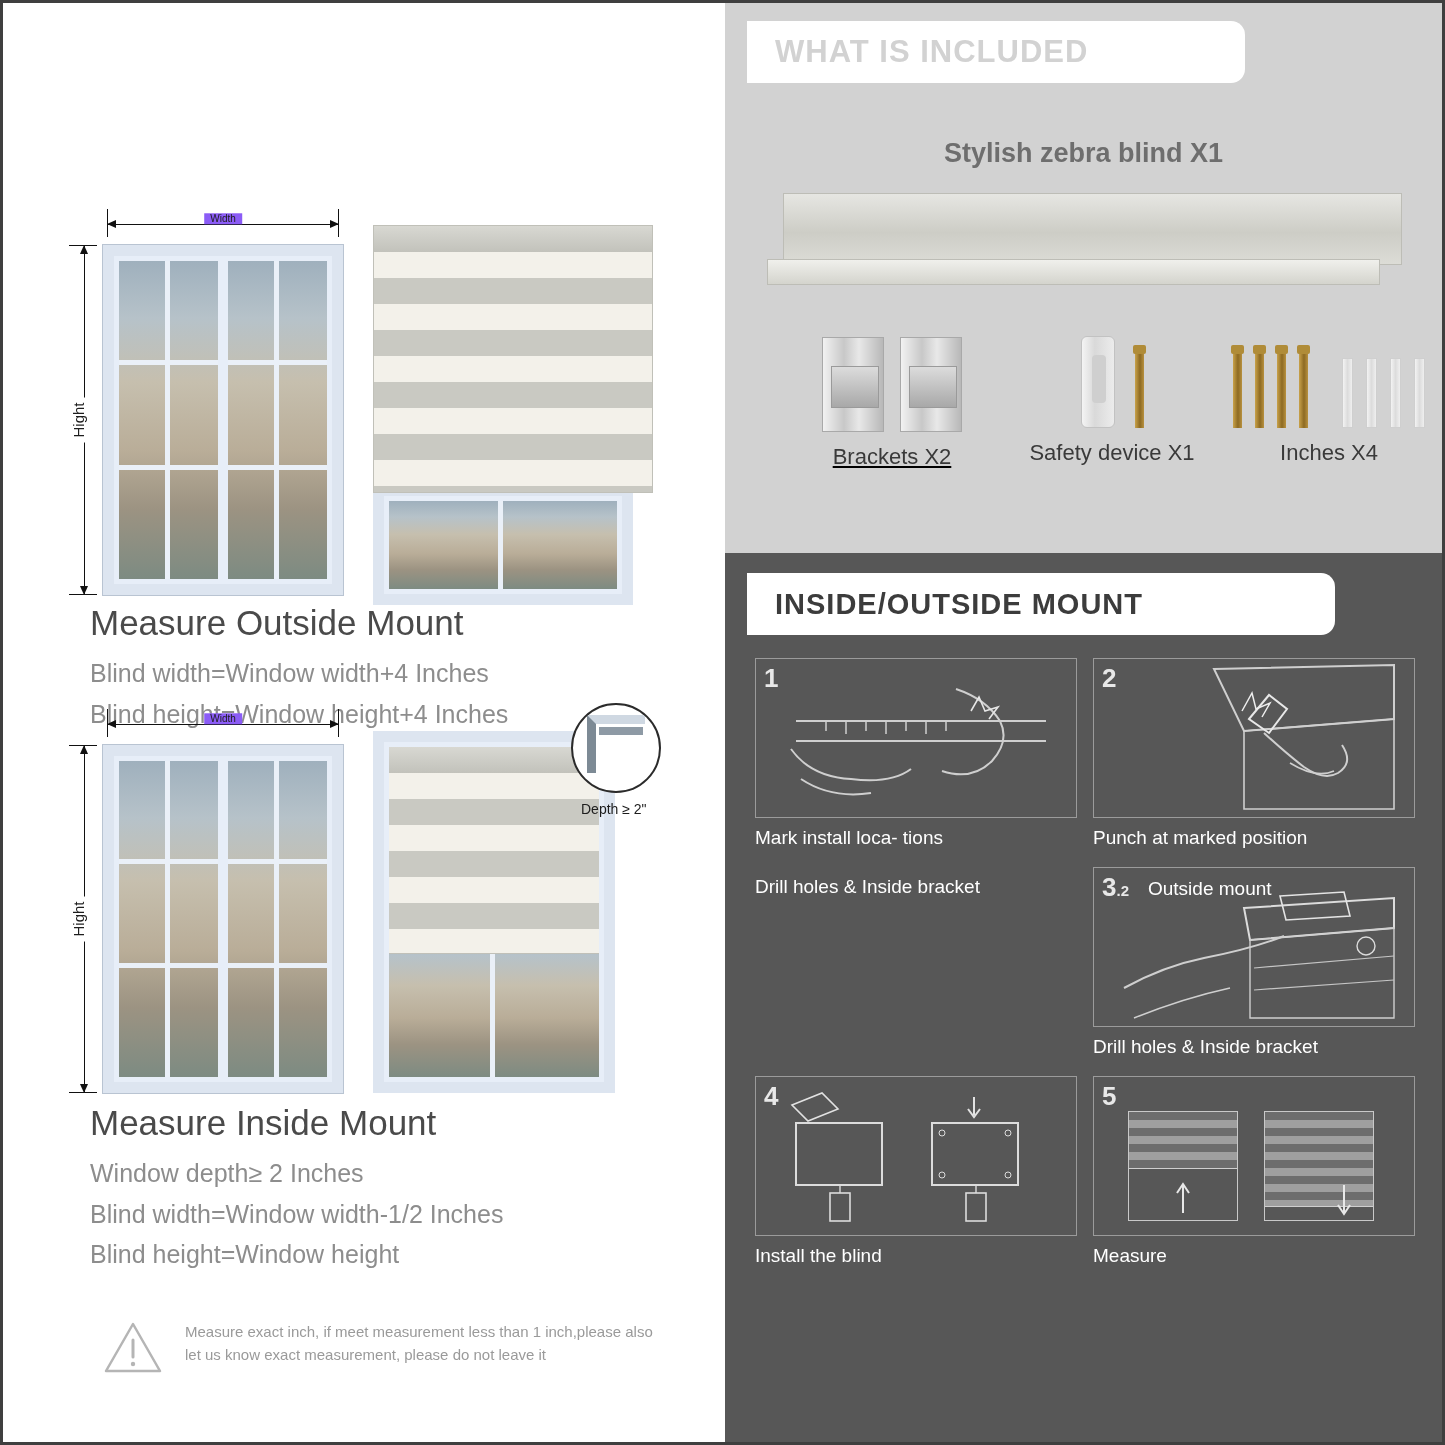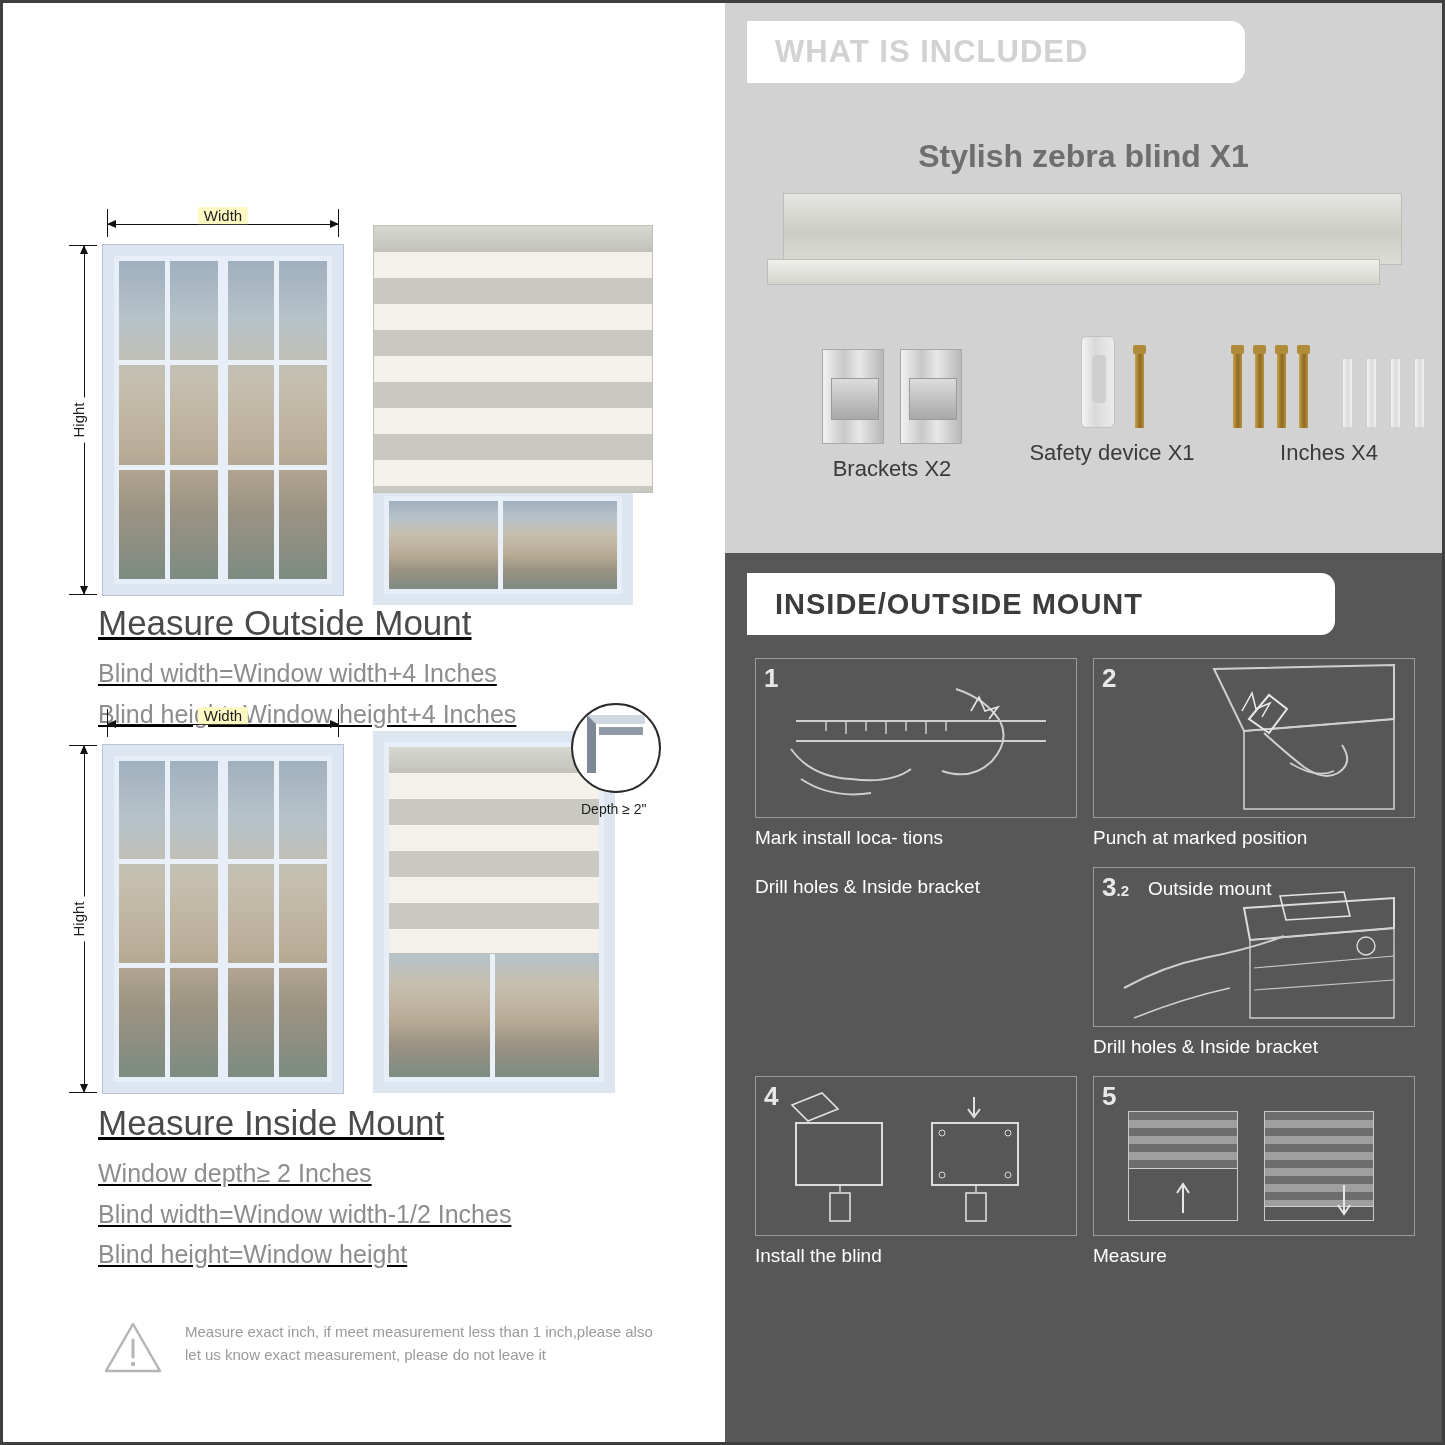--- a/index.html
+++ b/index.html
@@ -36,22 +36,22 @@
   .mb2 { top:690px; }
 
   
   .win-wrap { position:relative; width:716px; height:400px; }
 
   .dim-top {
     position:absolute; display:flex; align-items:center;
     height:14px;
   }
   .dim-label {
-    position:absolute; background:#fef9c3; padding:0 6px;
-    font-size:15px; color:#1d1d1d; left:50%; transform:translate(-50%,-52%);
+    position:absolute; background:#8b5cf6; padding:0 6px;
+    font-size:10px; color:#1d1d1d; left:50%; transform:translate(-50%,-52%);
     white-space:nowrap;
   }
   .arrowline-h { position:absolute; left:0; right:0; top:50%; height:1px; background:#111; }
   .arrowline-h::before, .arrowline-h::after {
     content:""; position:absolute; top:-4px; width:0; height:0;
     border-top:4.5px solid transparent; border-bottom:4.5px solid transparent;
   }
   .arrowline-h::before { left:0; border-right:9px solid #111; }
   .arrowline-h::after { right:0; border-left:9px solid #111; }
   .tick-v { position:absolute; width:1px; background:#111; }
@@ -117,42 +117,42 @@
   .depth-label {
     position:absolute; font-size:14px; color:#1d1d1d; white-space:nowrap;
   }
 
   .heading {
     font-size:35px; color:#4a4a4a; margin:0 0 10px 0; font-weight:normal;
   }
   .bullet {
     font-size:25px; color:#8d8d8d; line-height:1.62; margin:0;
   }
-  .text-block { position:absolute; left:95px;text-decoration:underline; }
+  .text-block { position:absolute; left:87px; }
 
   .note {
     position:absolute; left:100px; top:1318px; display:flex; gap:22px; width:560px;
   }
   .warn-tri {
     width:60px; height:54px; flex:none; position:relative;
   }
   .note-text { font-size:15px; color:#9a9a9a; line-height:1.5; }
 
   
   .right-top {
     position:absolute; left:722px; top:0; width:717px; height:550px;
     background:#d2d2d2;
   }
   .right-top .tab {
     position:absolute; left:22px; top:18px; width:498px;
     background:#ffffff; color:#d2d2d2;
   }
   .included-title {
     position:absolute; left:0; right:0; top:135px; text-align:center;
-    font-size:32px; color:#6e6e6e; font-weight:bold;
+    font-size:27px; color:#6e6e6e; font-weight:bold;
   }
   .blind-product {
     position:absolute; left:42px; top:190px; width:635px; height:105px;
   }
   .bp-body {
     position:absolute; left:16px; top:0; right:0; height:72px;
     background:linear-gradient(to bottom,#e6e6e2,#cdcdc6 55%,#dcdcd6);
     border:1px solid #bdbdb6;
   }
   .bp-bottom {
@@ -380,21 +380,21 @@
     <div class="tab">WHAT IS INCLUDED</div>
 
     <div class="included-title">Stylish zebra blind X1</div>
 
     <div class="blind-product">
       <div class="bp-body"></div>
       <div class="bp-bottom"></div>
     </div>
 
     <div class="parts-row">
-      <div class="part" style="left:20px; top:16px; width:210px;">
+      <div class="part" style="left:20px; top:4px; width:210px;text-decoration:underline;">
         <div style="height:100px; display:flex; align-items:flex-end; justify-content:center; gap:16px;">
           <span class="bracket"></span>
           <span class="bracket"></span>
         </div>
         <div class="part-label">Brackets X2</div>
       </div>
 
       <div class="part" style="left:230px; top:0; width:230px;">
         <div style="height:100px; display:flex; align-items:flex-end; justify-content:center; gap:20px;">
           <span class="safety"></span>

